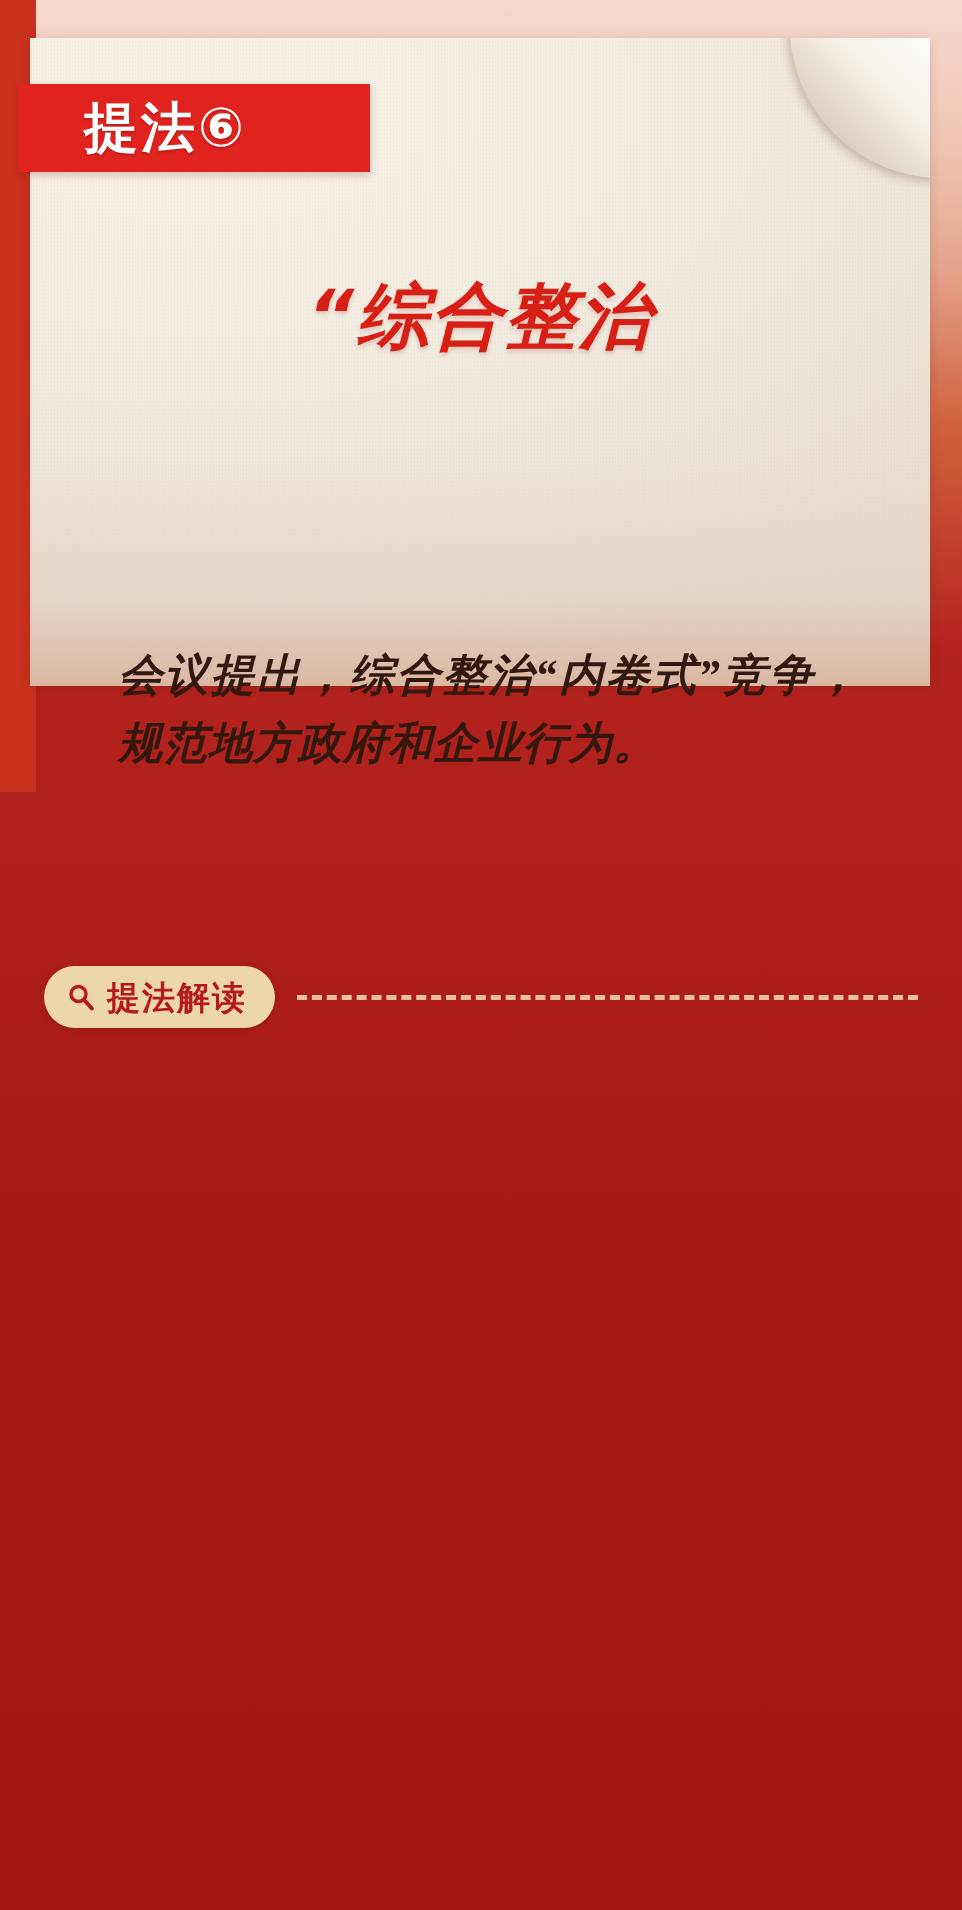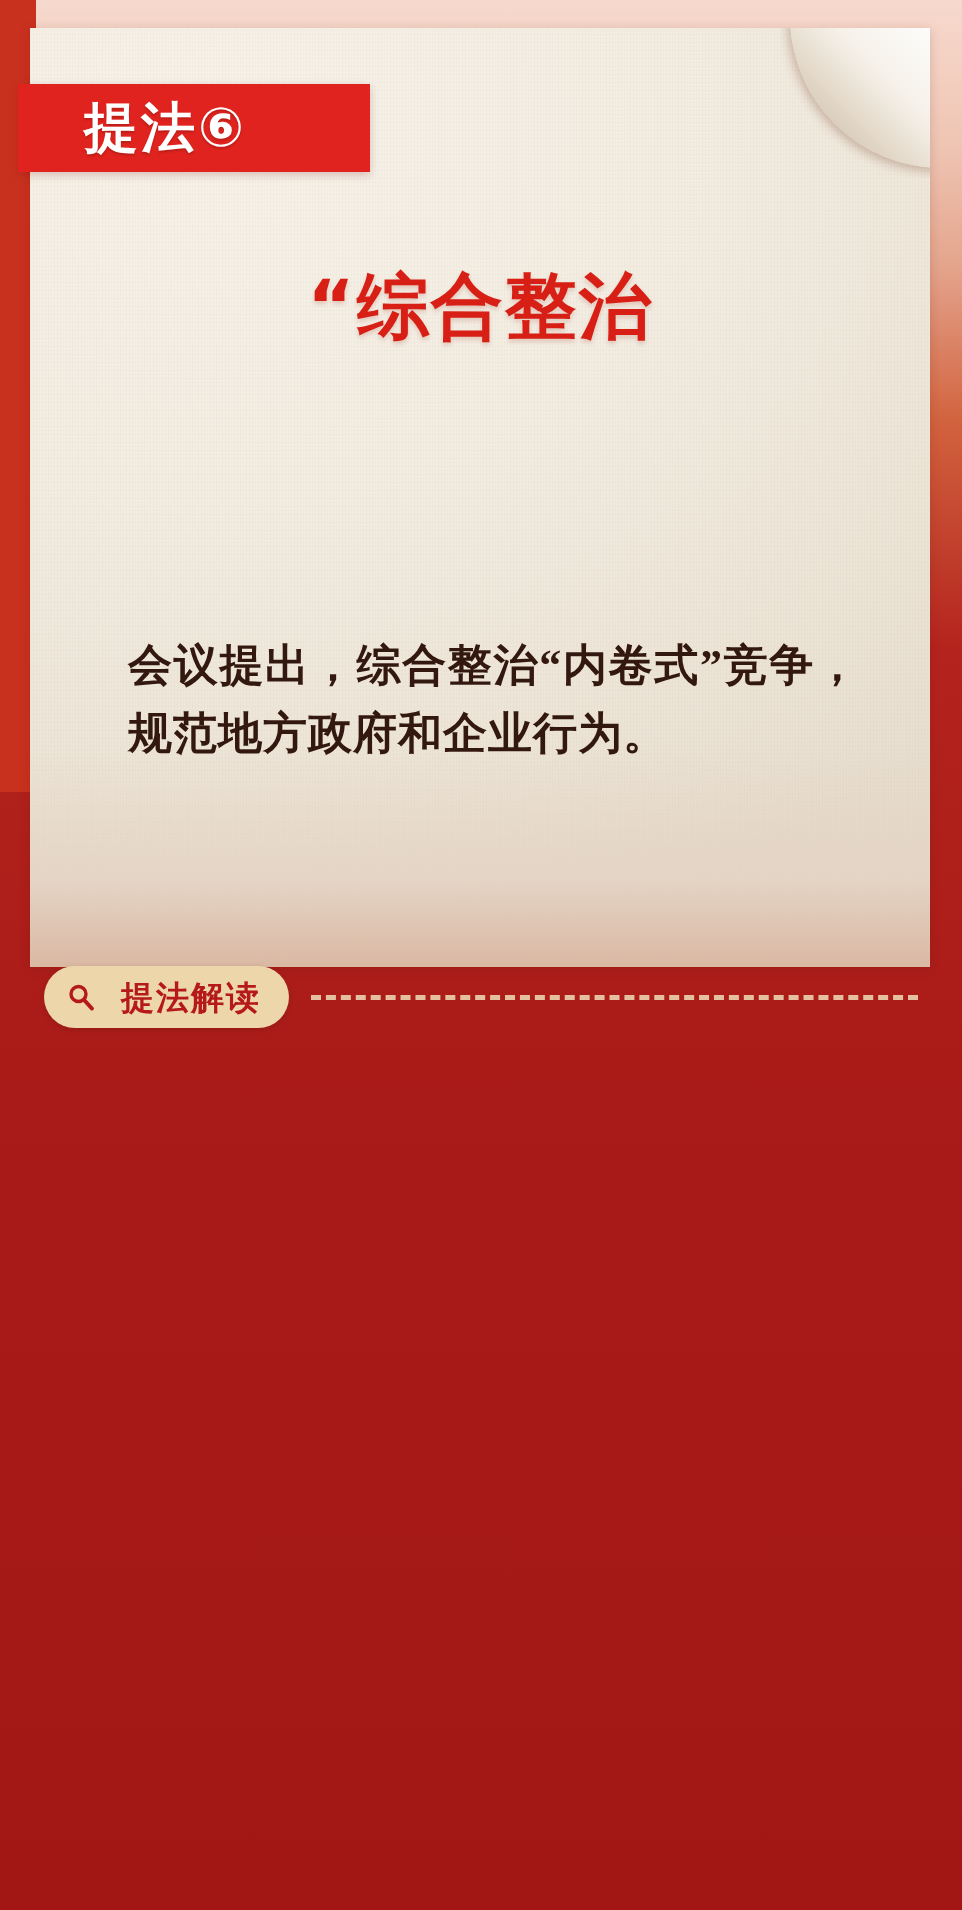--- a/index.html
+++ b/index.html
@@ -29,26 +29,27 @@
     top: 0;
     width: 36px;
     height: 792px;
     background: #c9311f;
   }
 
   
   .paper-card {
     position: absolute;
     left: 30px;
-    top: 28px;
+    top: 38px;
     width: 900px;
-    height: 939px;
+    height: 648px;
     background:
       radial-gradient(120% 90% at 20% 10%, #f7f2e9 0%, #f2ece1 45%, #ece4d7 78%, #e7ded0 100%);
     box-shadow: 0 2px 10px rgba(90, 30, 15, 0.18);
+    font-style: italic;
   }
   .paper-grain {
     position: absolute;
     inset: 0;
     background-image:
       repeating-linear-gradient(90deg, rgba(180,150,120,0.045) 0 1px, rgba(255,255,255,0) 1px 3px),
       repeating-linear-gradient(0deg, rgba(180,150,120,0.035) 0 1px, rgba(255,255,255,0) 1px 4px);
     pointer-events: none;
   }
   .paper-shade-bottom {
@@ -134,39 +135,38 @@
     left: 88px;
     right: 70px;
     top: 560px;
     color: #33180f;
     font-family: "Liberation Serif", "DejaVu Serif", serif;
     font-weight: bold;
     font-size: 44px;
     line-height: 1.55;
     text-align: justify;
     letter-spacing: 1px;
-    margin-left: 10px;
   }
 
   
   .interp {
     position: absolute;
     left: 44px;
     right: 44px;
     top: 965px;
   }
   .interp-head {
     display: flex;
     align-items: center;
     height: 64px;
   }
   .pill {
     display: inline-flex;
     align-items: center;
-    gap: 25px;
+    gap: 11px;
     background: #edd6a9;
     border-radius: 34px;
     height: 62px;
     padding: 0 28px 0 22px;
     box-shadow: 0 2px 5px rgba(90,20,10,0.25);
   }
   .pill-icon {
     width: 30px;
     height: 30px;
     display: inline-block;

